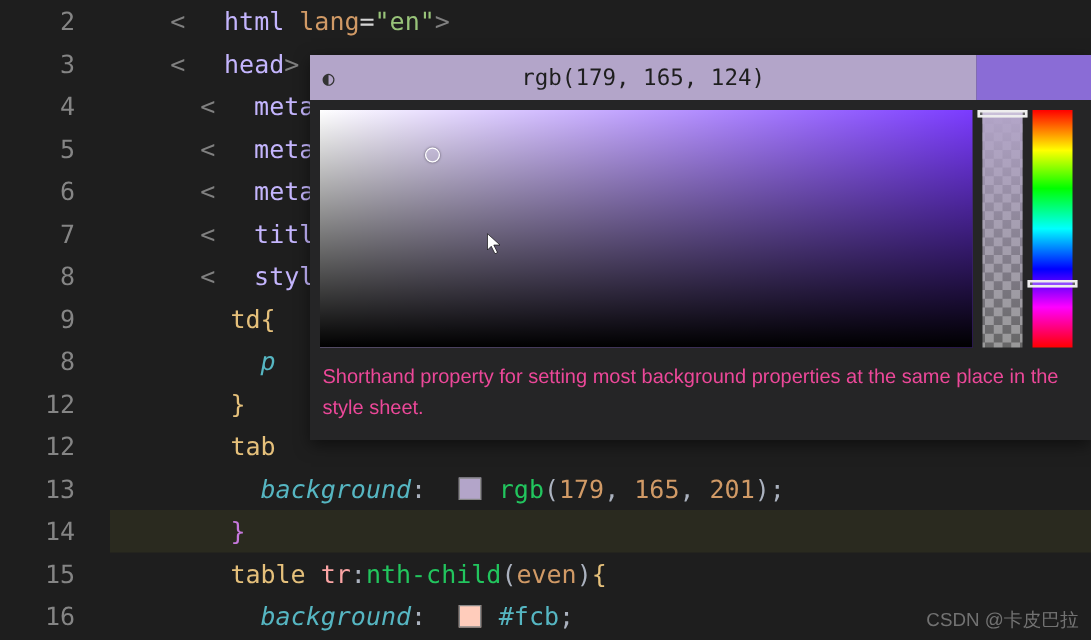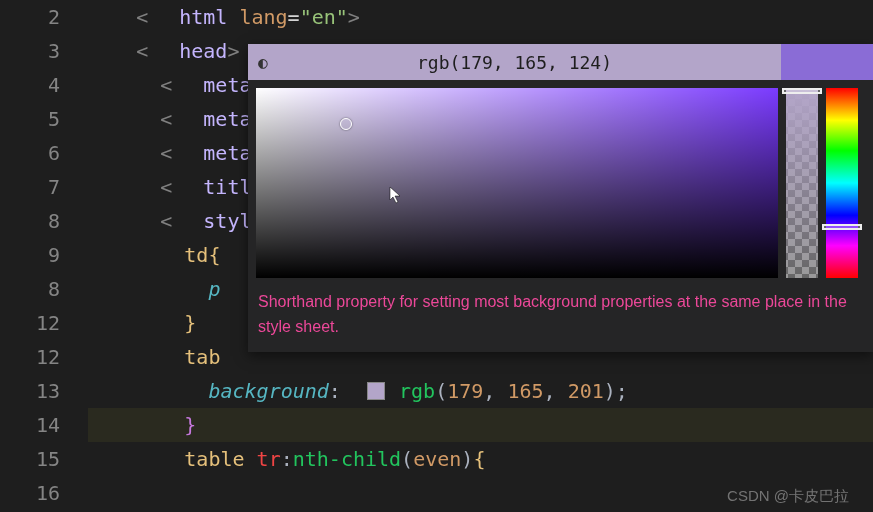--- a/index.html
+++ b/index.html
@@ -26,21 +26,21 @@
     .code { flex: 1; padding-left: 8px; }
     .code .line { height: 34px; line-height: 34px; white-space: pre; }
     .line.current { background: #2a2a1f; }
     
     .tag-bracket { color: #808080; }
     .tag { color: #c4b5fd; margin-left: 31px; }
     .attr { color: #d19a66; margin-top: 35px; }
     .op { color: #d4d4d4; }
     .str { color: #98c379; }
     .sel { color: #e5c07b; text-align: right; }
-    .sel2 { color: #ef4444; }
+    .sel2 { color: #fca5a5; }
     .prop { color: #56b6c2; font-style: italic; }
     .punc { color: #abb2bf; }
     .num { color: #d19a66; }
     .fn { color: #22c55e; }
     .brace { color: #e5c07b; }
     .brace2 { color: #c678dd; }
     .hex { color: #56b6c2; }
     .swatch {
       display: inline-block; width: 18px; height: 18px;
       border: 1px solid #888; vertical-align: -2px; margin: 0 2px;
@@ -89,21 +89,21 @@
     .slider-mark {
       position: absolute; left: -4px; right: -4px; height: 6px;
       border: 2px solid #eee; background: rgba(255,255,255,0.3);
     }
     .picker-desc {
       padding: 4px 10px 12px 10px; color: #ec4899;
       font-family: "Segoe UI", sans-serif; font-size: 16px;
       line-height: 1.55;
     }
     .watermark {
-      position: absolute; right: 24px; bottom: 6px;
+      position: absolute; right: 10px; bottom: 6px;
       color: #888; font-family: "Segoe UI", sans-serif;
       font-size: 15px; opacity: 0.8;
     }
   </style>
 </head>
 <body>
 
 <div class="editor">
   <div class="gutter">
     <div class="ln">2</div>
@@ -130,20 +130,21 @@
     <div class="line"><span class="tag-bracket">      &lt;</span><span class="tag">meta</span></div>
     <div class="line"><span class="tag-bracket">      &lt;</span><span class="tag">titl</span></div>
     <div class="line"><span class="tag-bracket">      &lt;</span><span class="tag">styl</span></div>
     <div class="line">        <span class="sel">td</span><span class="brace">{</span></div>
     <div class="line">          <span class="prop">p</span></div>
     <div class="line">        <span class="brace">}</span></div>
     <div class="line">        <span class="sel">tab</span></div>
     <div class="line">          <span class="prop">background</span><span class="punc">:</span>  <span class="swatch" style="background:#b3a5c9"></span> <span class="fn">rgb</span><span class="punc">(</span><span class="num">179</span><span class="punc">, </span><span class="num">165</span><span class="punc">, </span><span class="num">201</span><span class="punc">)</span><span class="punc">;</span></div>
     <div class="line current">        <span class="brace2">}</span></div>
     <div class="line">        <span class="sel">table</span> <span class="sel2">tr</span><span class="punc">:</span><span class="fn">nth-child</span><span class="punc">(</span><span class="num">even</span><span class="punc">)</span><span class="brace">{</span></div>
+    <div class="line">          <span class="prop">background</span><span class="punc">:</span>  <span class="swatch" style="background:#ffccbb"></span> <span class="hex">#fcb</span><span class="punc">;</span></div>
   </div>
 </div>
 
 <div class="picker">
   <div class="picker-header">
     <div class="header-left">
       <span class="header-icon">◐</span>
       <span>rgb(179, 165, 124)</span>
     </div>
     <div class="header-right"></div>

